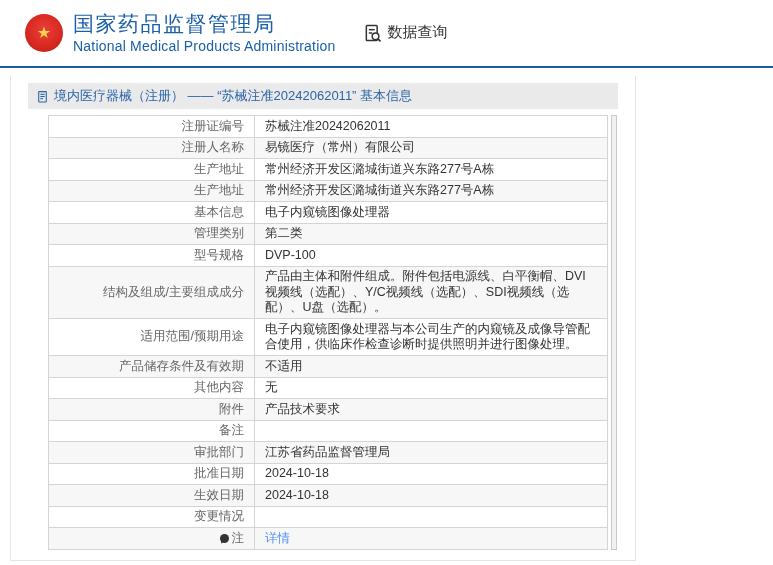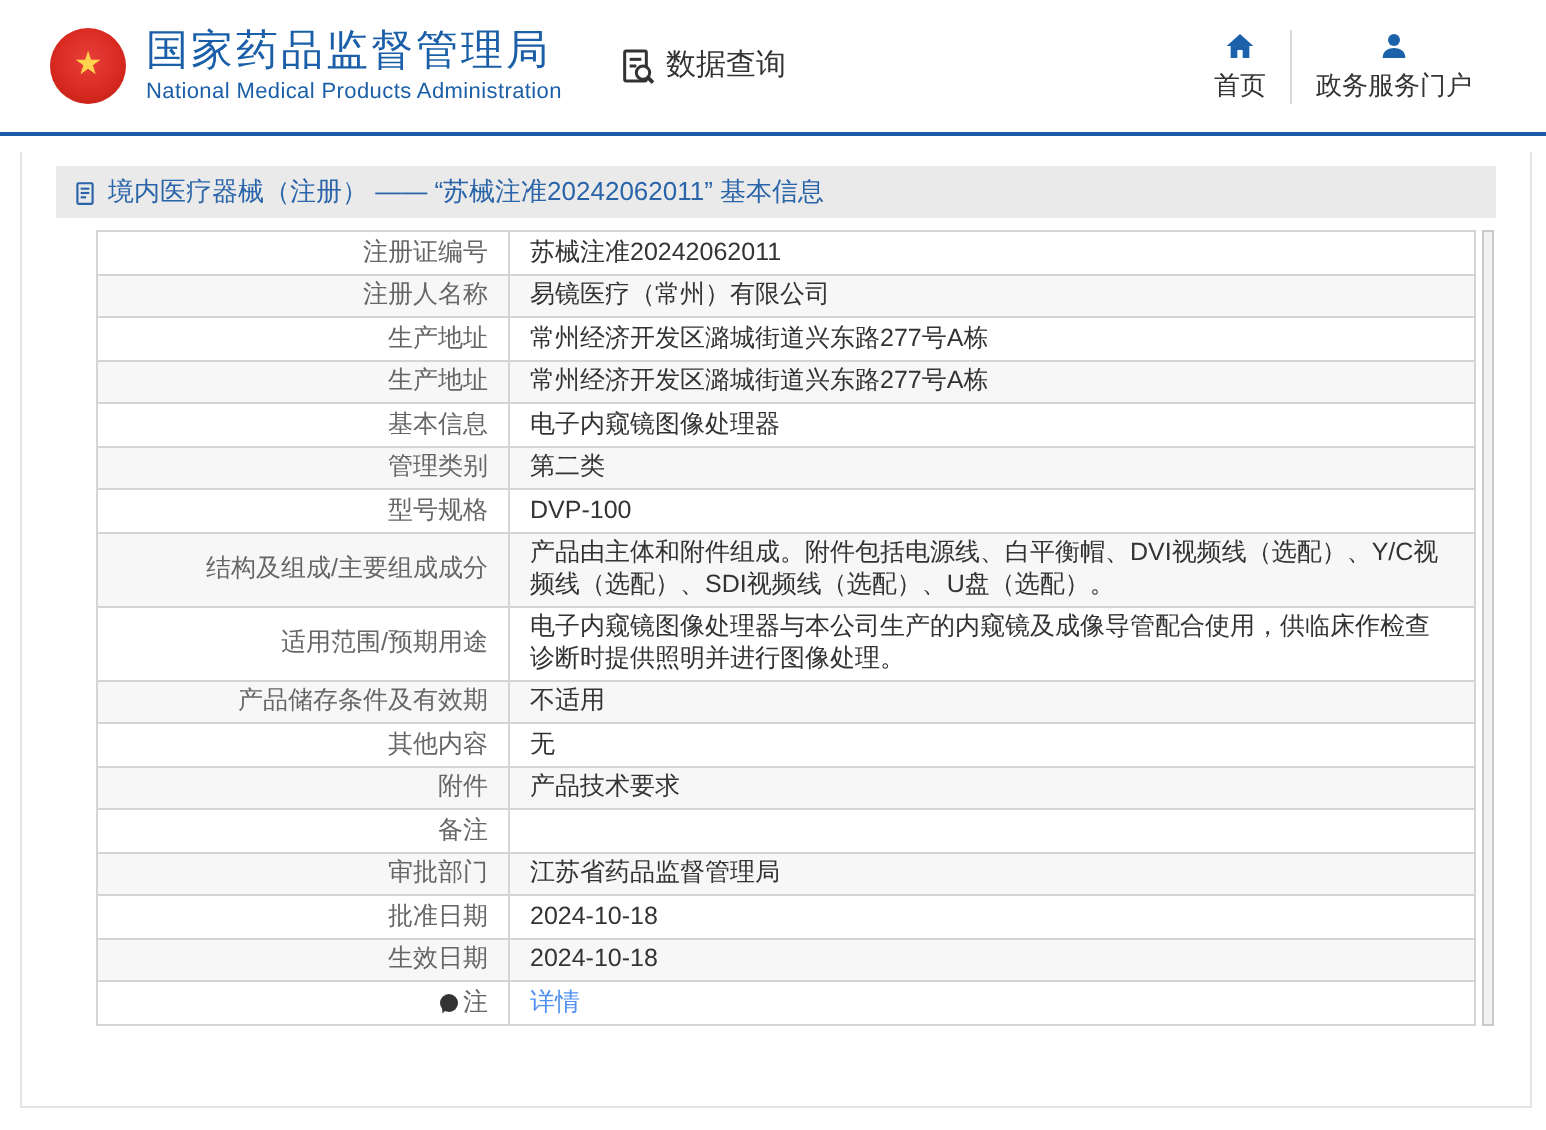--- a/index.html
+++ b/index.html
@@ -24,40 +24,40 @@
     background: radial-gradient(circle at 50% 42%, #e8403a 0%, #d7281f 60%, #b71c12 100%);
     display: flex; align-items: center; justify-content: center;
     color: #ffd34d; font-size: 16px; line-height: 1;
     flex: 0 0 auto;
   }
   .logo-text { margin-left: 10px; }
   .logo-title {
     color: #1b5fa8; font-size: 21px; font-weight: normal;
     letter-spacing: 1.5px; line-height: 1.15;
   }
-  .logo-sub { color: #1b5fa8; font-size: 11px; letter-spacing: 0.2px; margin-top: 1px; }
+  .logo-sub { color: #1b5fa8; font-size: 14px; letter-spacing: 0.2px; margin-top: 1px; }
   .query-block {
     display: flex; align-items: flex-start;
     margin-left: 28px; cursor: pointer;
   }
   .query-icon { width: 20px; height: 20px; margin-right: 4px; }
   .query-label { font-size: 15px; color: #333; }
   .header-spacer { flex: 1; }
   .nav { display: flex; align-items: center; }
   .nav-item {
     display: flex; flex-direction: column; align-items: center;
     cursor: pointer; padding: 0 12px;
   }
   .nav-item + .nav-item { border-left: 1px solid #d9d9d9; }
   .nav-icon { width: 16px; height: 16px; margin-bottom: 3px; }
   .nav-label { font-size: 13px; color: #333; white-space: nowrap; }
 
   
   .main-wrap {
-    width: 756px;
+    width: 626px;
     margin: 8px auto 0 10px;
     border: 1px solid #e4e4e4;
     border-top: none;
     padding: 7px 17px 10px 17px;
     min-height: 478px;
     background: #ffffff;
   }
   .breadcrumb-bar {
     background: #eaeaea;
     height: 26px;
@@ -133,35 +133,20 @@
       <line x1="7" y1="8" x2="14" y2="8"></line>
       <line x1="7" y1="12" x2="11" y2="12"></line>
       <circle cx="15" cy="16" r="4" fill="#fff"></circle>
       <line x1="18" y1="19" x2="21" y2="22" stroke-width="2.2"></line>
     </svg>
     <span class="query-label">数据查询</span>
   </div>
 
   <div class="header-spacer"></div>
 
-  <div class="nav">
-    <div class="nav-item">
-      <svg class="nav-icon" viewBox="0 0 24 24" fill="#1b62ab">
-        <path d="M12 3 L22 12 H19 V21 H14 V15 H10 V21 H5 V12 H2 Z"></path>
-      </svg>
-      <span class="nav-label">首页</span>
-    </div>
-    <div class="nav-item">
-      <svg class="nav-icon" viewBox="0 0 24 24" fill="#1b62ab">
-        <circle cx="12" cy="7.5" r="4.5"></circle>
-        <path d="M3.5 21 C3.5 15.5 8 13.5 12 13.5 C16 13.5 20.5 15.5 20.5 21 Z"></path>
-      </svg>
-      <span class="nav-label">政务服务门户</span>
-    </div>
-  </div>
 </div>
 
 <div class="main-wrap">
 
   <div class="breadcrumb-bar">
     <svg class="bc-icon" viewBox="0 0 24 24" fill="none" stroke="#2a64a9" stroke-width="2">
       <rect x="5" y="3" width="14" height="19" rx="1"></rect>
       <line x1="8" y1="8" x2="16" y2="8"></line>
       <line x1="8" y1="12" x2="16" y2="12"></line>
       <line x1="8" y1="16" x2="13" y2="16"></line>
@@ -230,20 +215,24 @@
   </tr>
           <tr>
     <td class="cell-label">批准日期</td>
     <td class="cell-value">2024-10-18</td>
   </tr>
           <tr>
     <td class="cell-label">生效日期</td>
     <td class="cell-value">2024-10-18</td>
   </tr>
           <tr>
+    <td class="cell-label">变更情况</td>
+    <td class="cell-value">&nbsp;</td>
+  </tr>
+          <tr>
     <td class="cell-label"><span class="note-icon"></span>注</td>
     <td class="cell-value"><a href="#" class="detail-link">详情</a></td>
   </tr>
         </tbody>
     </table>
     <div class="v-scrollbar"></div>
   </div>
 
 </div>
 

